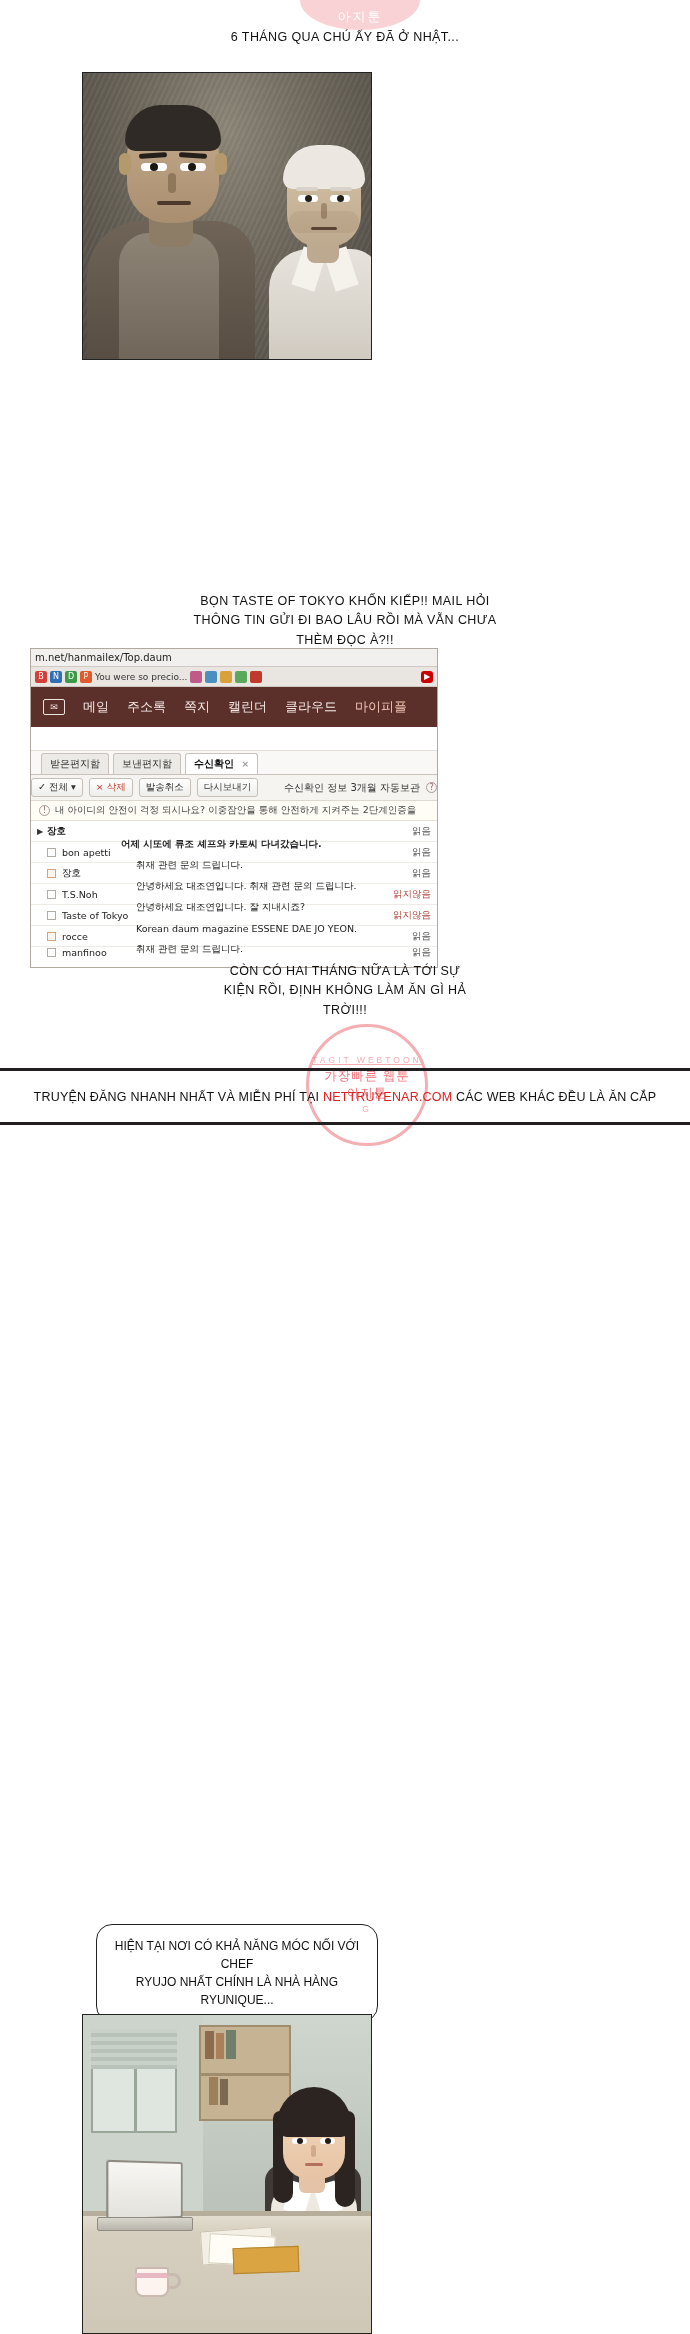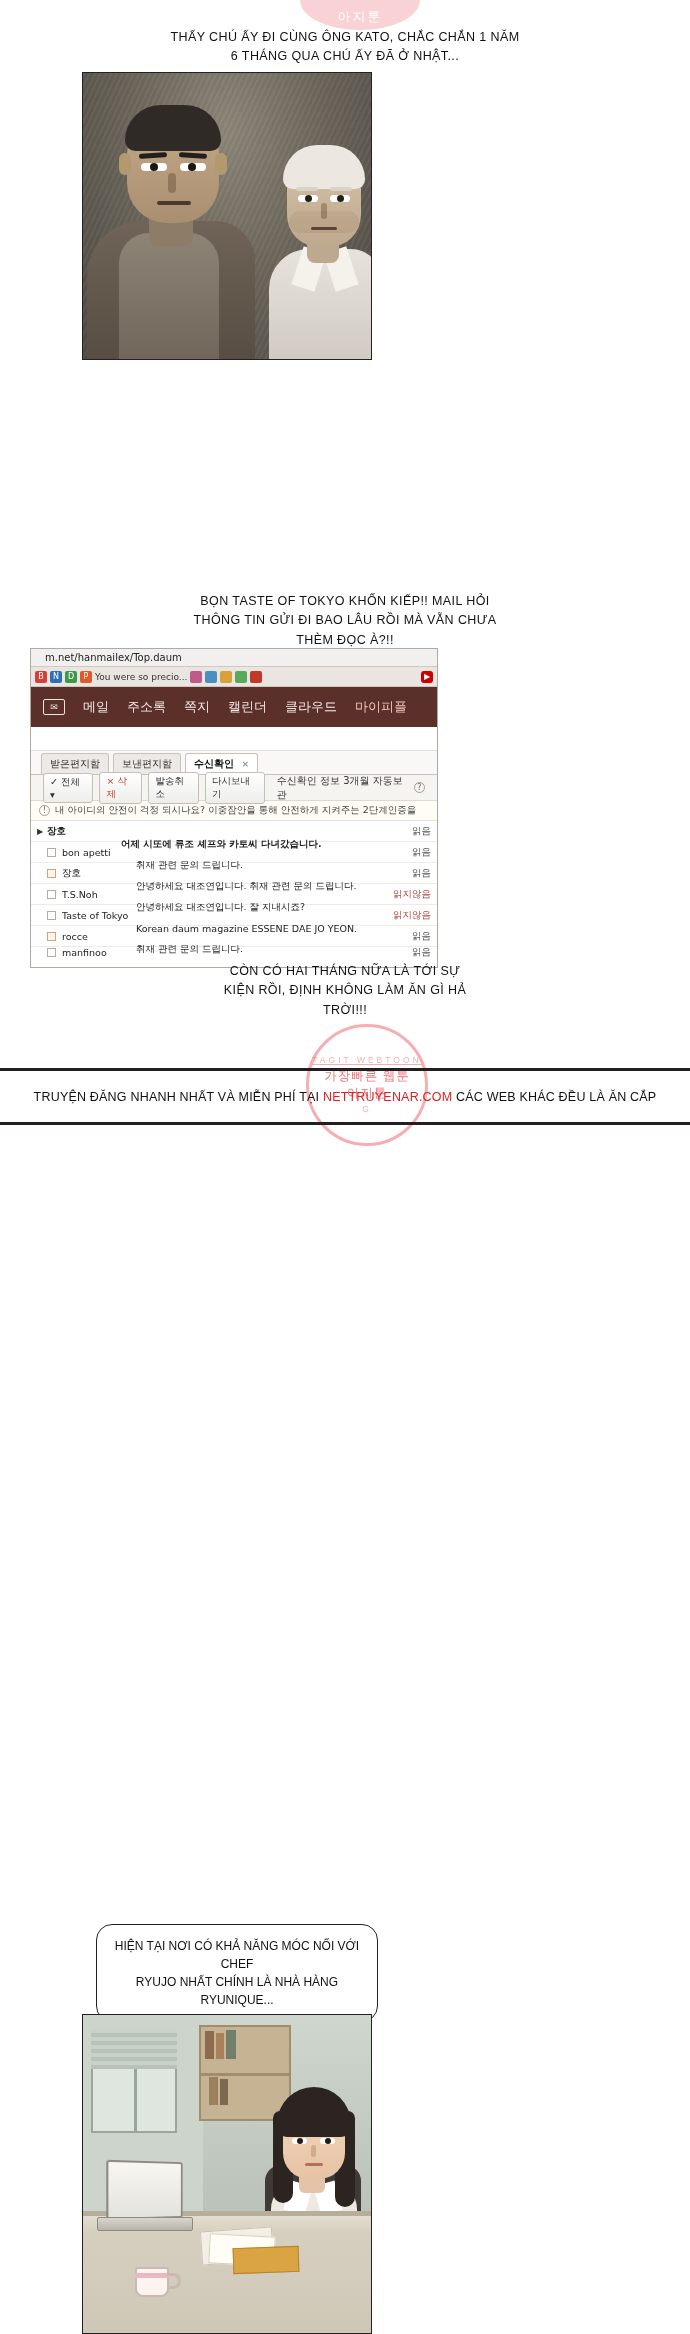--- a/index.html
+++ b/index.html
@@ -129,21 +129,21 @@
     position: absolute;
     left: 30px; top: 648px;
     width: 408px; height: 320px;
     background: #fff;
     border: 1px solid #b0a9a0;
     overflow: hidden;
     font-family: "DejaVu Sans", sans-serif;
   }
   .url-bar {
     height: 18px; background: #f2f0ee; border-bottom: 1px solid #cfc9c2;
-    font-size: 10px; color: #222; padding: 3px 14px; white-space: nowrap;
+    font-size: 10px; color: #222; padding: 3px 4px; white-space: nowrap;
   }
   .bm-bar {
     height: 20px; background: #e9e6e2; border-bottom: 1px solid #cfc9c2;
     display: flex; align-items: center; gap: 3px; padding: 0 4px;
     font-size: 9px; color: #333; white-space: nowrap; overflow: hidden;
   }
   .fav { width: 12px; height: 12px; border-radius: 2px; flex: 0 0 auto;
          display:flex;align-items:center;justify-content:center;color:#fff;font-size:8px;line-height:1;}
   .mail-head {
     height: 40px; background: #5b2f2a;
@@ -161,21 +161,21 @@
     padding: 0 10px; background: #faf8f6; border-bottom: 1px solid #c9c2ba;
   }
   .tab {
     font-size: 10px; padding: 3px 8px; border: 1px solid #c9c2ba; border-bottom: none;
     background: #eceae6; color: #333; border-radius: 3px 3px 0 0;
   }
   .tab.active { background: #fff; color: #111; font-weight: bold; }
   .tab .x { color: #999; margin-left: 4px; font-size: 9px; }
   .toolbar {
     display: flex; align-items: center; gap: 6px; height: 26px;
-    padding: 0 12px; background: #f6f4f1; border-bottom: 1px solid #ded8d1;
+    padding: 0 0; background: #f6f4f1; border-bottom: 1px solid #ded8d1;
     font-size: 10px; color: #333;
   }
   .tb-btn {
     border: 1px solid #c6bfb7; background: linear-gradient(180deg,#fff,#ededea);
     padding: 2px 6px; border-radius: 3px; font-size: 9.5px;
   }
   .tb-btn.del { color: #c0392b; }
   .tb-spacer { flex: 1 1 auto; }
   .notice {
     height: 20px; background: #fffdf6; border-bottom: 1px solid #e7e0d4;
@@ -320,21 +320,20 @@
                 repeating-linear-gradient(0deg, rgba(150,140,130,0.20) 0 1px, transparent 1px 10px);}
 </style>
 </head>
 <body>
 
 <div class="page">
 
   <div class="wm-top">아지툰</div>
 
   <div class="narration" style="top:28px;">
-    <div>THẤY CHÚ ẤY ĐI CÙNG ÔNG KATO, CHẮC CHẮN 1 NĂM</div>
     <div>6 THÁNG QUA CHÚ ẤY ĐÃ Ở NHẬT...</div>
   </div>
 
   <div class="panel" id="panel-1">
     <div class="p1-bg"></div>
     <div class="p1-tex"></div>
 
     <div class="m1-body"></div>
     <div class="m1-shirt"></div>
     <div class="m1-neck"></div>

